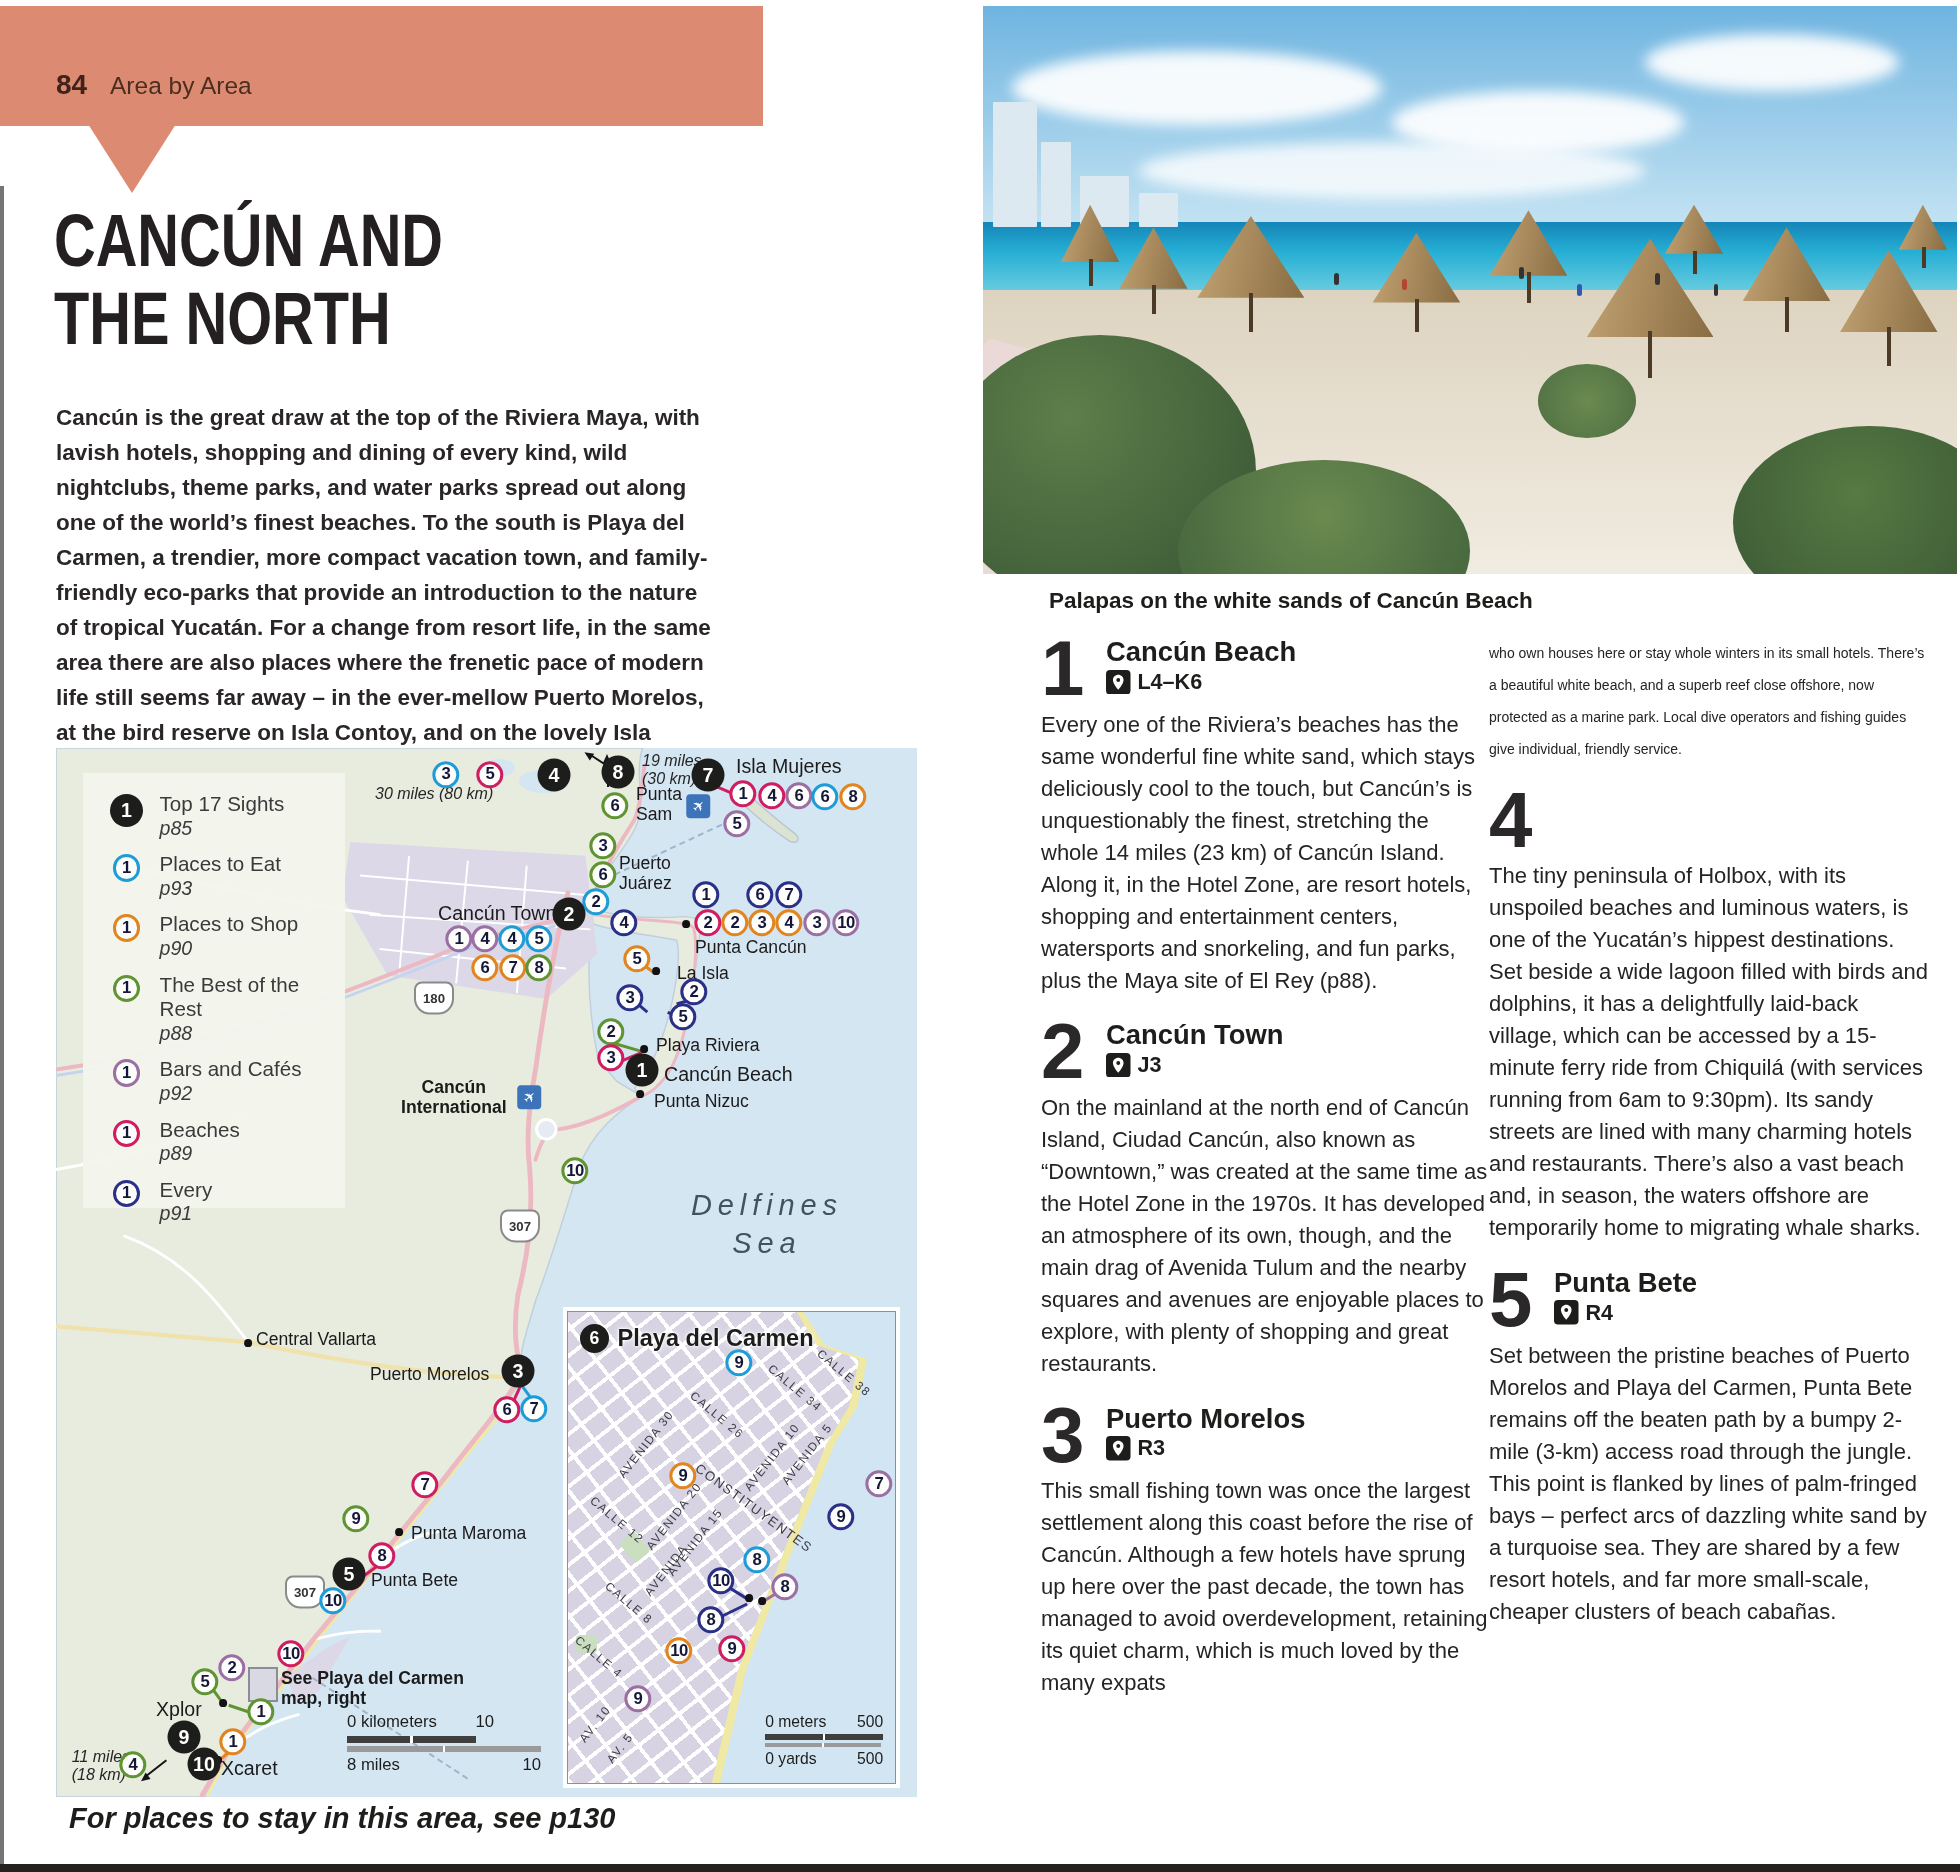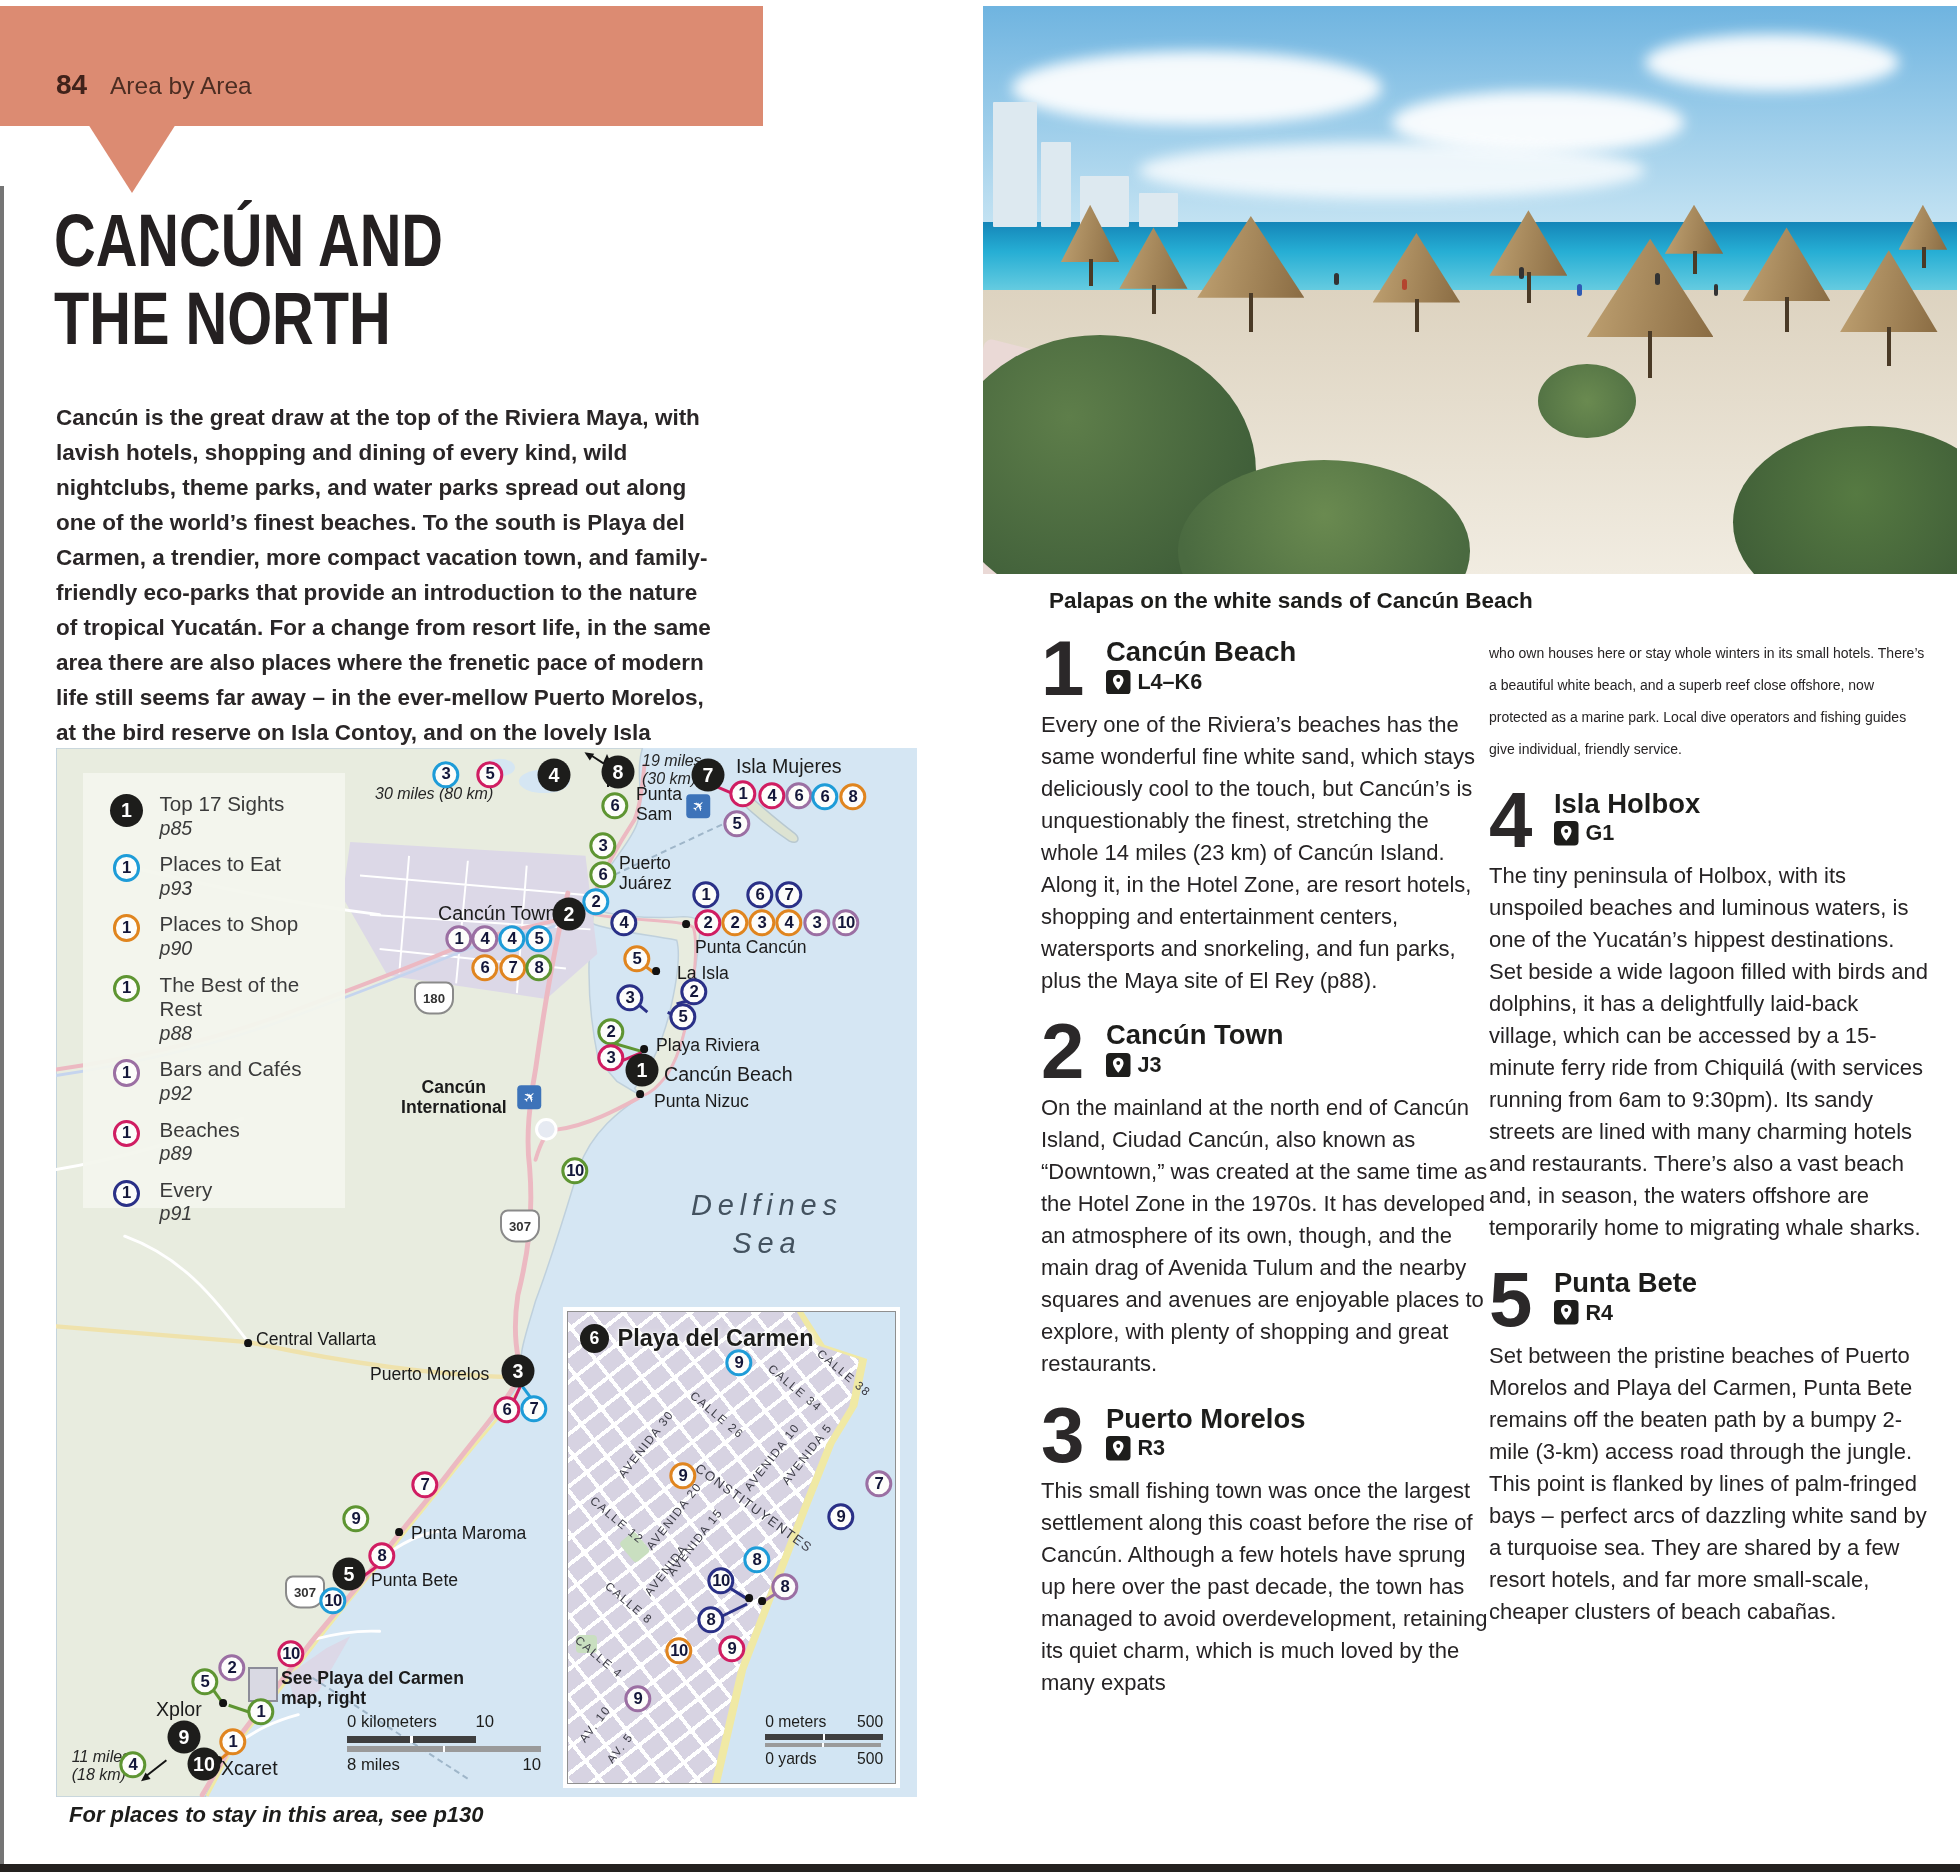--- a/index.html
+++ b/index.html
@@ -11,21 +11,21 @@
   .banner-tri{position:absolute;left:88px;top:124px;width:0;height:0;
       border-left:44px solid transparent;border-right:44px solid transparent;border-top:69px solid #dc8b72}
   .pgnum{position:absolute;left:56px;top:69px;font-size:28px;font-weight:800;color:#40221a}
   .pgsec{position:absolute;left:110px;top:72px;font-size:24.5px;color:#4c2d22}
 
   
   .title{position:absolute;left:54px;top:202px;font-size:74px;line-height:78px;font-weight:800;
          color:#242021;letter-spacing:0;transform:scaleX(.78);transform-origin:left top;white-space:nowrap}
   .intro{position:absolute;left:56px;top:400px;width:667px;font-size:22.5px;font-weight:700;
          line-height:35px;color:#2a2627}
-  .footer-note{position:absolute;left:69px;top:1802px;font-size:22px;font-weight:700;font-style:italic;color:#1d1d1b}
+  .footer-note{position:absolute;left:69px;top:1802px;font-size:29px;font-weight:700;font-style:italic;color:#1d1d1b}
 
   
   #map{position:absolute;left:56px;top:748px;width:861px;height:1049px;background:#d5e6f3;overflow:hidden}
   #map svg{position:absolute;left:0;top:0}
   .legend{position:absolute;left:27.4px;top:24.5px;width:262px;height:435px;background:rgba(243,245,237,.95);
           z-index:5;padding:19.6px 0 0 23.5px;box-sizing:border-box}
   .lg-item{display:flex;gap:13.7px;margin-bottom:12.7px;align-items:flex-start}
   .lg-circ{width:39px;display:flex;justify-content:center;flex:0 0 39px;padding-top:2px}
   .lg-label{font-size:20.6px;color:#3a3a3a;line-height:24.5px}
   .lg-page{font-size:19.6px;font-style:italic;color:#3a3a3a}
@@ -682,32 +682,20 @@
       </div>
     </div>
     <div class="e-body">This small fishing town was once the largest settlement along this coast before the rise of Cancún. Although a few hotels have sprung up here over the past decade, the town has managed to avoid overdevelopment, retaining its quiet charm, which is much loved by the many expats</div>
   </div>
 </div>
   <div class="col" id="col2">
   <div class="e-para">who own houses here or stay whole winters in its small hotels. There’s a beautiful white beach, and a superb reef close offshore, now protected as a marine park. Local dive operators and fishing guides give individual, friendly service.</div>
 
   <div class="entry">
     <div class="e-num">4</div>
-    <div class="e-head">
-      <div class="e-title">Isla Holbox</div>
-      <div class="e-ref">
-        <span class="pin">
-          <svg viewBox="0 0 24 24" width="24.5" height="24.5">
-                <rect width="24" height="24" rx="4" fill="#1d1d1b"></rect>
-            <path d="M12 4.6c-2.9 0-5.2 2.3-5.2 5.2 0 3.9 5.2 9.6 5.2 9.6s5.2-5.7 5.2-9.6c0-2.9-2.3-5.2-5.2-5.2zm0 7.1a1.9 1.9 0 1 1 0-3.8 1.9 1.9 0 0 1 0 3.8z" fill="#fff"></path>
-              </svg>
-        </span>
-        <span class="e-reftext">G1</span>
-      </div>
-    </div>
     <div class="e-body">The tiny peninsula of Holbox, with its unspoiled beaches and luminous waters, is one of the Yucatán’s hippest destinations. Set beside a wide lagoon filled with birds and dolphins, it has a delightfully laid-back village, which can be accessed by a 15-minute ferry ride from Chiquilá (with services running from 6am to 9:30pm). Its sandy streets are lined with many charming hotels and restaurants. There’s also a vast beach and, in season, the waters offshore are temporarily home to migrating whale sharks.</div>
   </div>
 
   <div class="entry">
     <div class="e-num">5</div>
     <div class="e-head">
       <div class="e-title">Punta Bete</div>
       <div class="e-ref">
         <span class="pin">
           <svg viewBox="0 0 24 24" width="24.5" height="24.5">

